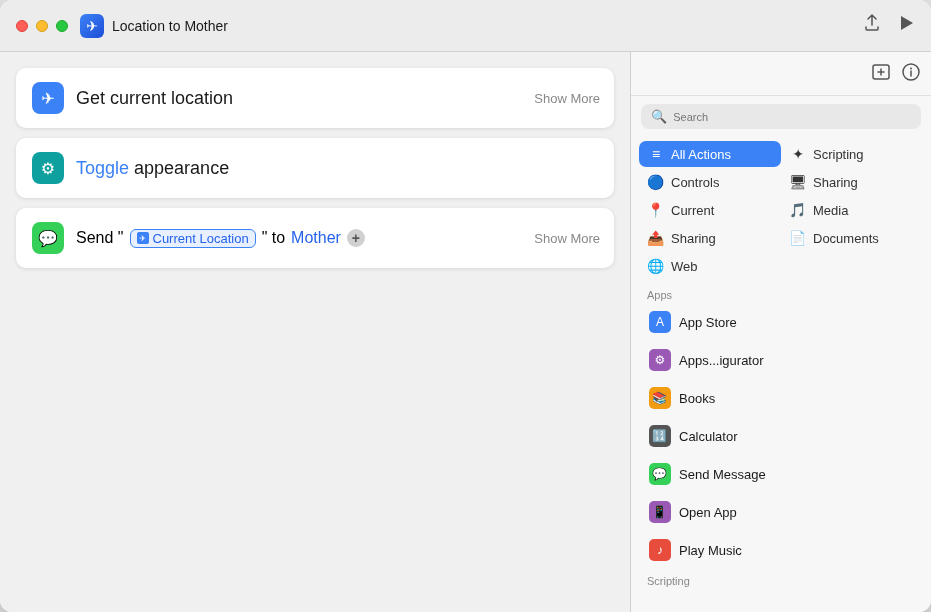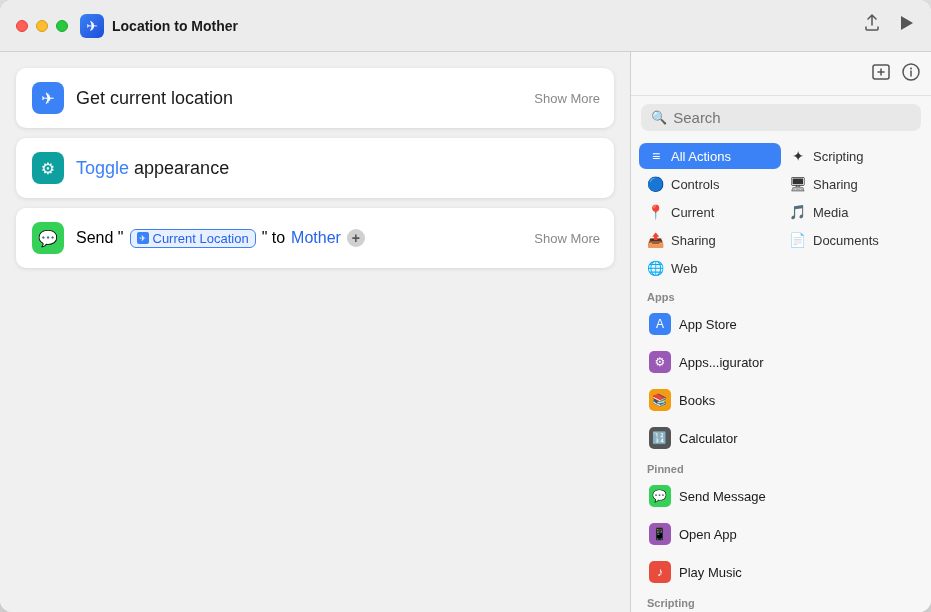--- a/index.html
+++ b/index.html
@@ -59,21 +59,21 @@
       display: flex;
       align-items: center;
       justify-content: center;
       margin-right: 8px;
       color: white;
       font-size: 14px;
     }
 
     .window-title {
       font-size: 14px;
-      font-weight: 700;
+      font-weight: 400;
       color: #1a1a1a;
       flex: 1;
     }
 
     .titlebar-actions {
       display: flex;
       gap: 16px;
       align-items: center;
     }
 
@@ -232,21 +232,21 @@
 
     .search-icon {
       color: #888;
       font-size: 13px;
     }
 
     .search-input {
       background: none;
       border: none;
       outline: none;
-      font-size: 15px;
+      font-size: 11px;
       color: #0f172a;
       flex: 1;
     }
 
     
     .category-grid {
       display: grid;
       grid-template-columns: 1fr 1fr;
       gap: 2px 0;
       padding: 4px 8px;
@@ -271,21 +271,21 @@
     .category-item.active .cat-icon { color: white; }
 
     .cat-icon {
       font-size: 14px;
       width: 18px;
       text-align: center;
     }
 
     .section-label {
       font-size: 11px;
-      font-weight: 700;
+      font-weight: 400;
       color: #888;
       padding: 6px 16px 2px;
       text-transform: none;
       letter-spacing: 0;
     }
 
     .action-list {
       display: flex;
       flex-direction: column;
       overflow-y: auto;
@@ -473,21 +473,20 @@
         </div>
         <div class="action-list-item">
           <div class="action-list-icon icon-orange">📚</div>
           <span>Books</span>
         </div>
         <div class="action-list-item">
           <div class="action-list-icon icon-dark">🔢</div>
           <span>Calculator</span>
         </div>
 
-        <div class="section-label">Pinned</div>
         <div class="action-list-item">
           <div class="action-list-icon icon-green">💬</div>
           <span>Send Message</span>
         </div>
         <div class="action-list-item">
           <div class="action-list-icon icon-purple">📱</div>
           <span>Open App</span>
         </div>
         <div class="action-list-item">
           <div class="action-list-icon icon-red">♪</div>

